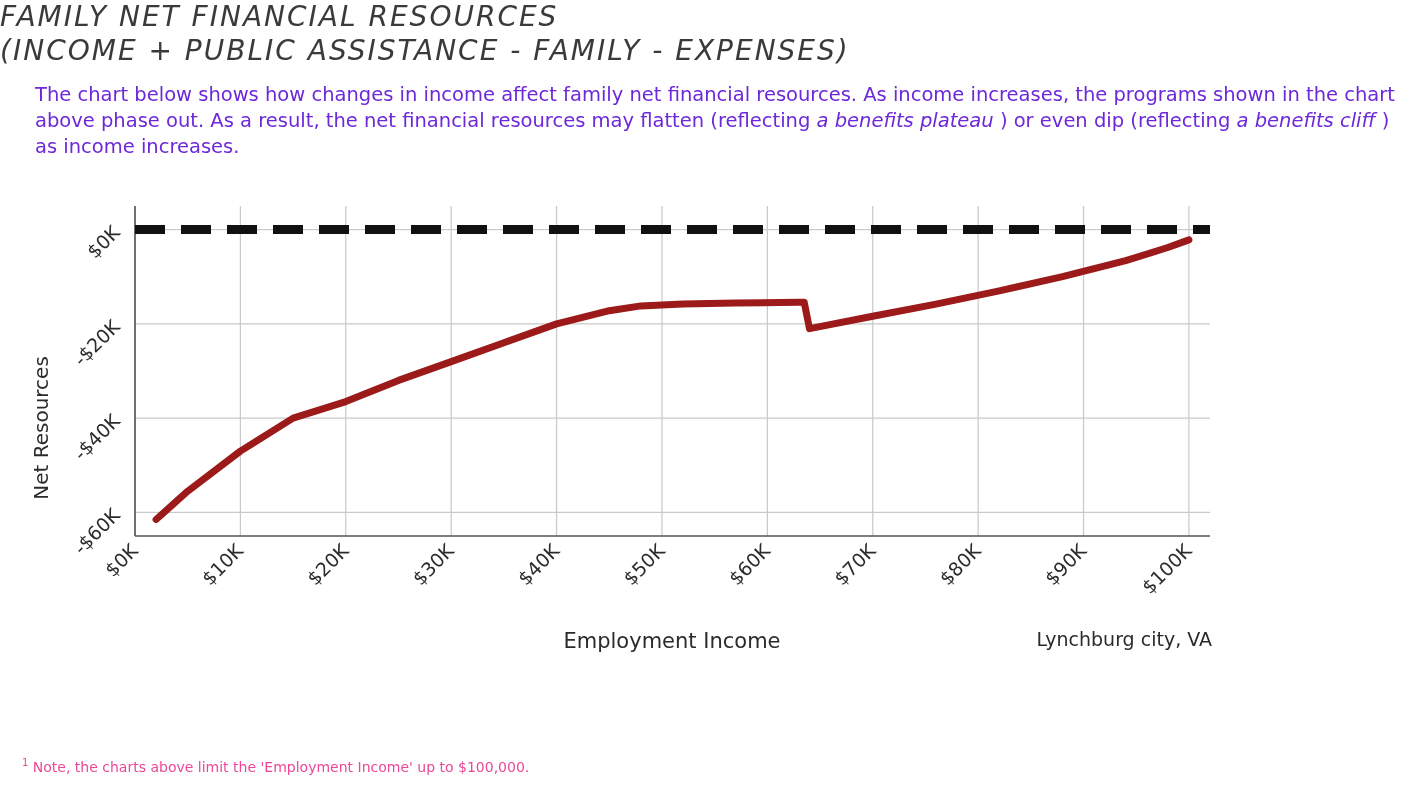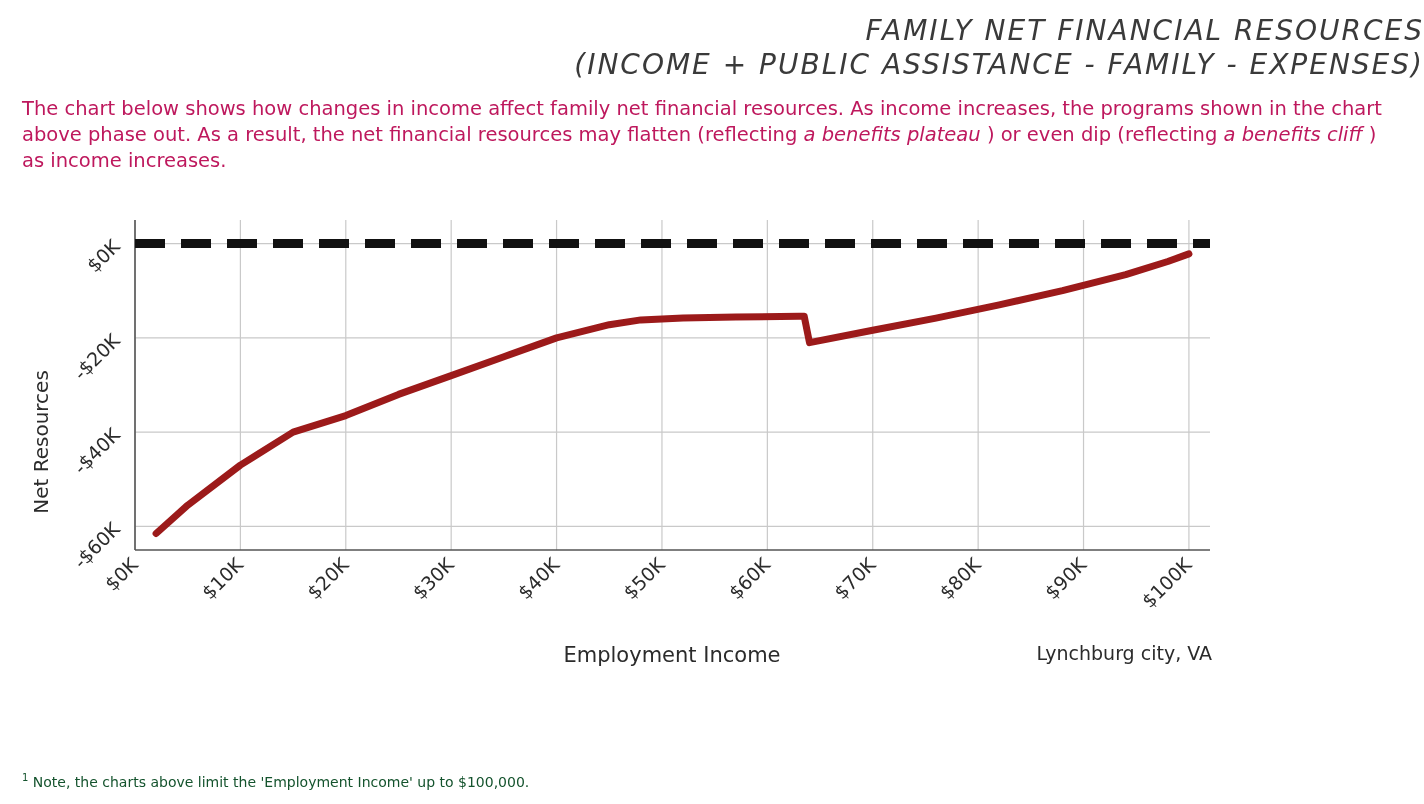--- a/index.html
+++ b/index.html
@@ -14,37 +14,37 @@
     color: #333333;
     position: relative;
     overflow: hidden;
   }
   .page {
     position: relative;
     width: 1424px;
     height: 804px;
   }
   .title-block {
-    text-align: right;
-    padding-top: 14px;
+    text-align: left;
+    padding-top: 0;
   }
   .title-line {
     font-family: "DejaVu Sans", sans-serif;
     font-style: italic;
     font-weight: 500;
     letter-spacing: 2px;
     font-size: 28px;
     color: #3a3a3a;
     line-height: 1.22;
   }
   .intro {
-    margin: 14px 22px 0 22px;
+    margin: 14px 22px 0 35px;
     font-size: 19.5px;
     line-height: 1.32;
-    color: #be185d;
+    color: #6d28d9;
     font-family: "DejaVu Sans", sans-serif;
   }
   .intro .em {
     font-style: italic;
   }
   .chart-wrap {
     position: relative;
     margin-top: 18px;
     width: 1424px;
     height: 520px;
@@ -68,23 +68,23 @@
     font-family: "DejaVu Sans", sans-serif;
   }
   .region-text {
     font-size: 19px;
     fill: #2b2b2b;
     font-family: "DejaVu Sans", sans-serif;
   }
   .footnote {
     position: absolute;
     left: 22px;
-    bottom: 14px;
+    bottom: 29px;
     font-size: 14px;
-    color: #14532d;
+    color: #ec4899;
     font-family: "DejaVu Sans", sans-serif;
   }
   .footnote sup {
     font-size: 10px;
   }
 </style>
 </head>
 <body>
 
 <div class="page">

